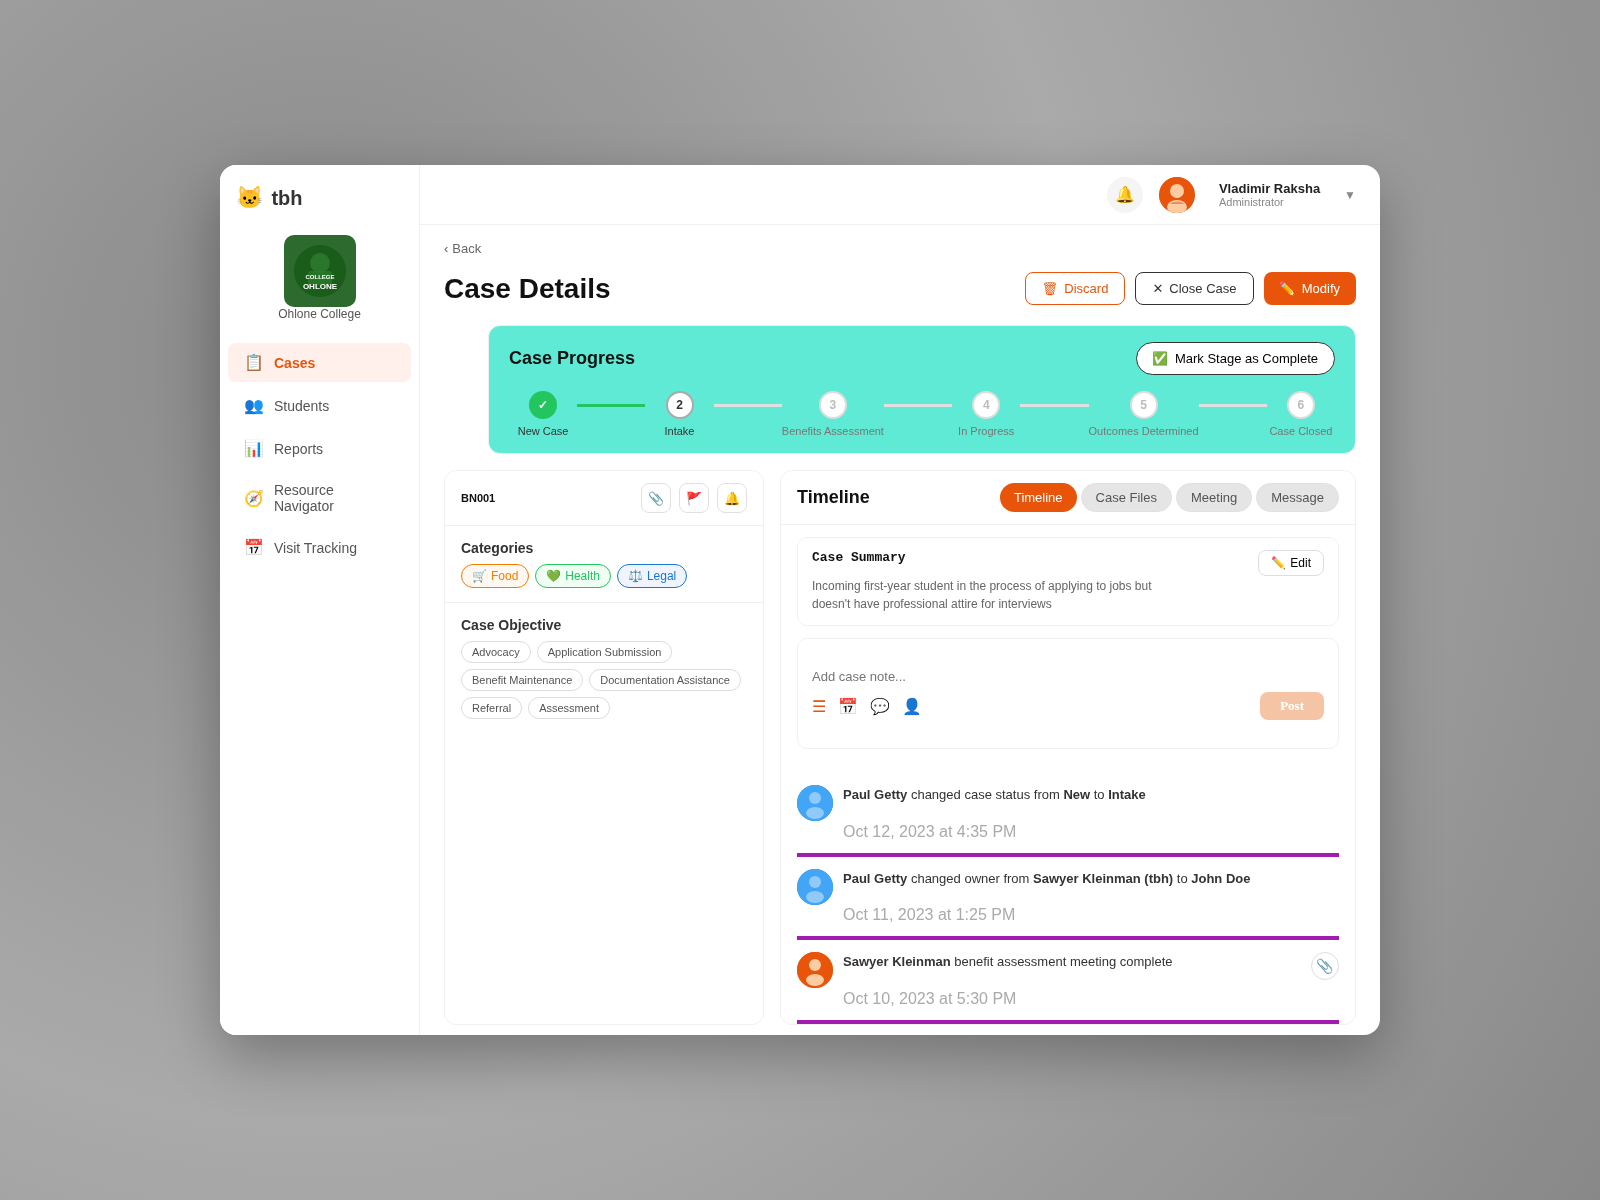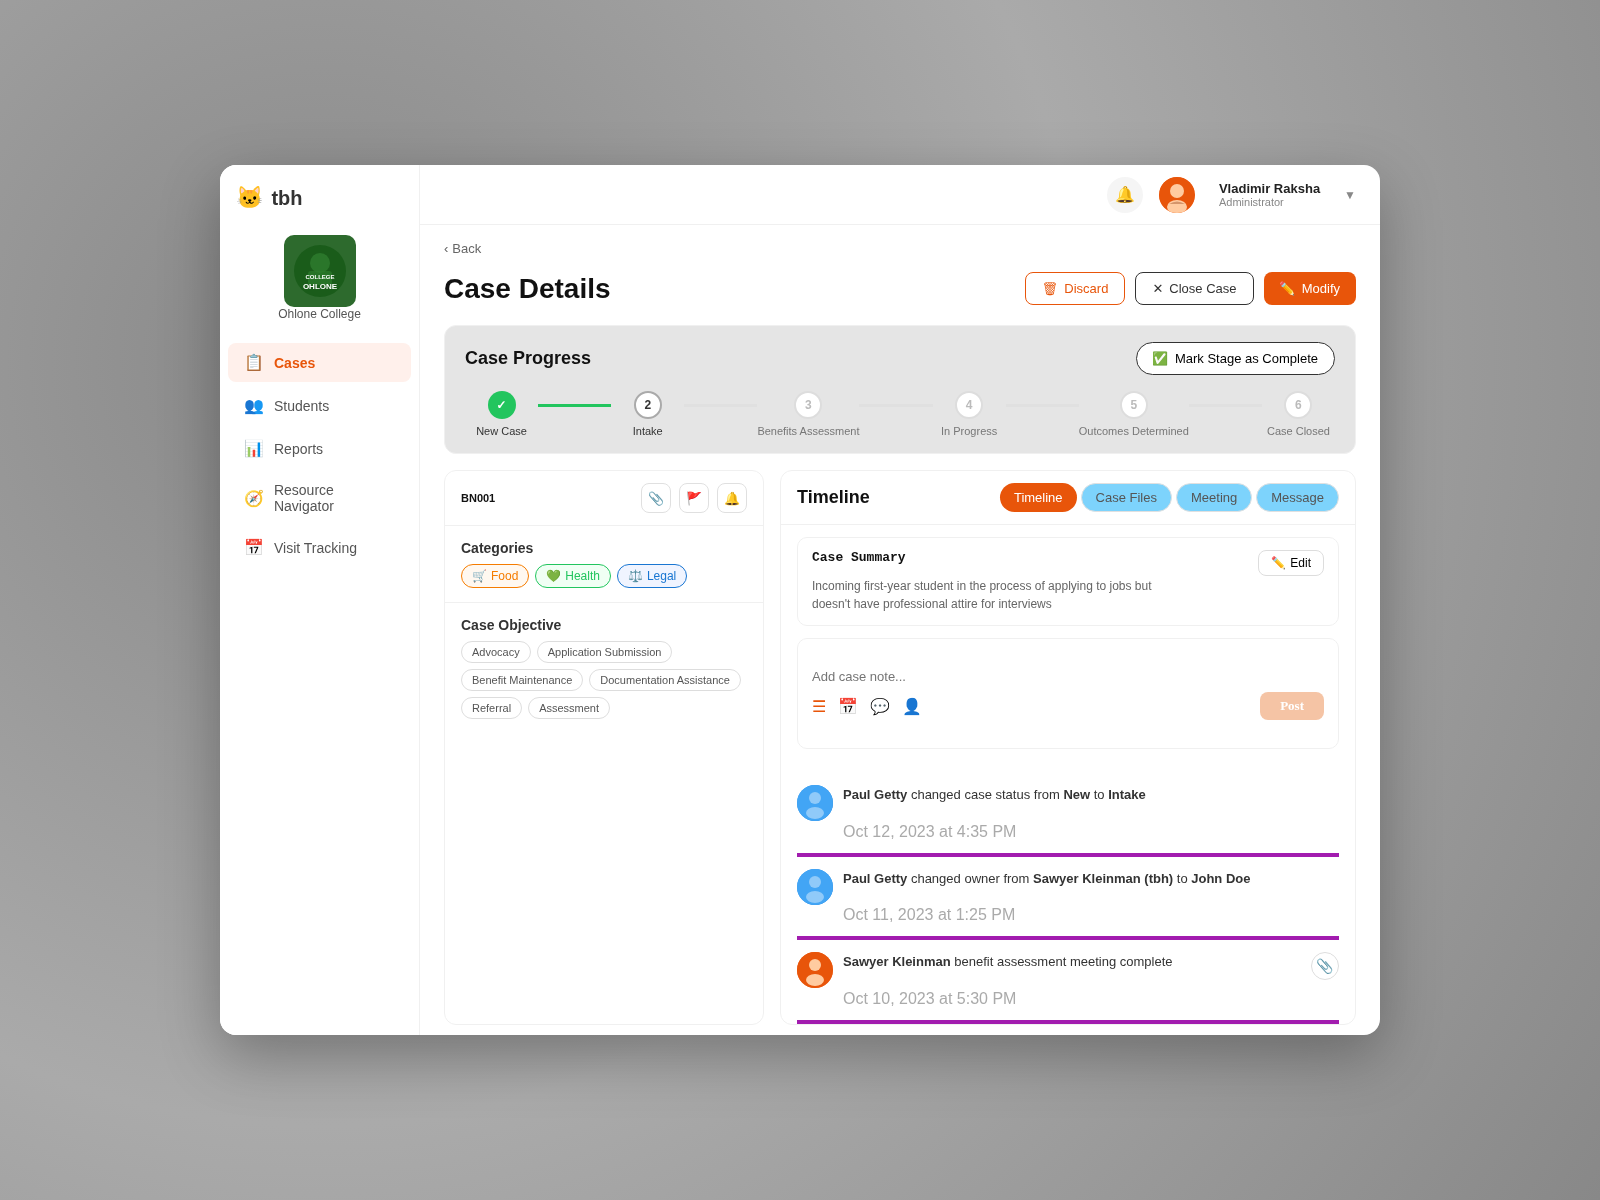--- a/index.html
+++ b/index.html
@@ -184,25 +184,26 @@
       background: #fff;
       border: 1.5px solid #333;
       color: #333;
     }
     .btn-modify {
       background: #e8550a;
       color: #fff;
     }
     
     .progress-section {
-      background: #e5e5e5;
+      background: #5eead4;
       border: 1px solid #f0f0f0;
       border-radius: 12px;
       padding: 16px 20px;
       margin-bottom: 16px;
+      margin-left: 44px;
     }
     .progress-header {
       display: flex;
       align-items: center;
       justify-content: space-between;
       margin-bottom: 16px;
     }
     .progress-title {
       font-size: 18px;
       font-weight: 700;
@@ -419,21 +420,21 @@
     }
     .tab-btn {
       padding: 6px 14px;
       border-radius: 20px;
       border: none;
       font-size: 13px;
       cursor: pointer;
       font-weight: 500;
     }
     .tab-btn.active { background: #e8550a; color: #fff; }
-    .tab-btn.inactive { background: #7dd3fc; color: #555; border: 1.5px solid #e0e0e0; }
+    .tab-btn.inactive { background: #e5e5e5; color: #555; border: 1.5px solid #e0e0e0; }
     .case-summary-box {
       margin: 12px 16px;
       border: 1px solid #f0f0f0;
       border-radius: 10px;
       padding: 12px 14px;
       display: flex;
       justify-content: space-between;
       align-items: flex-start;
     }
     .summary-content {}

